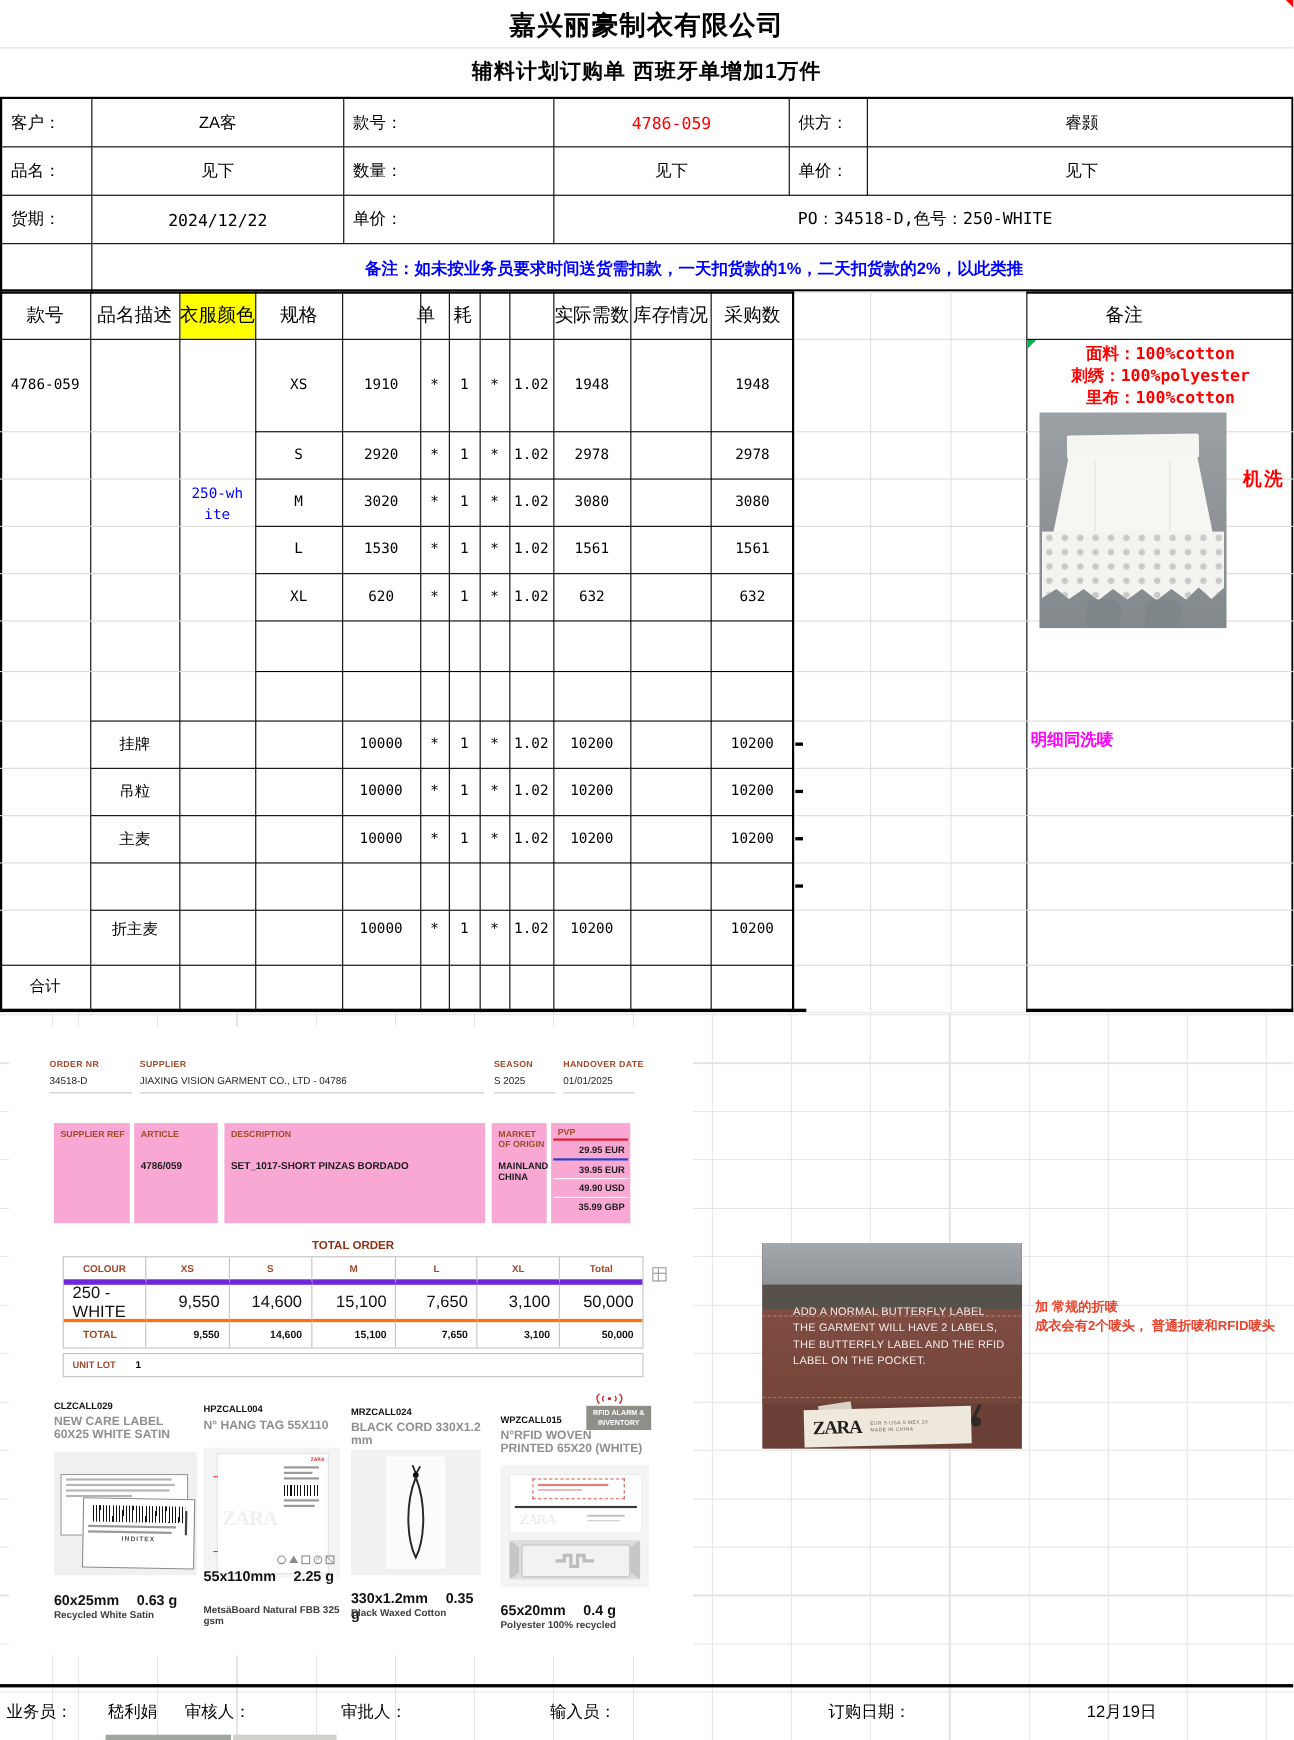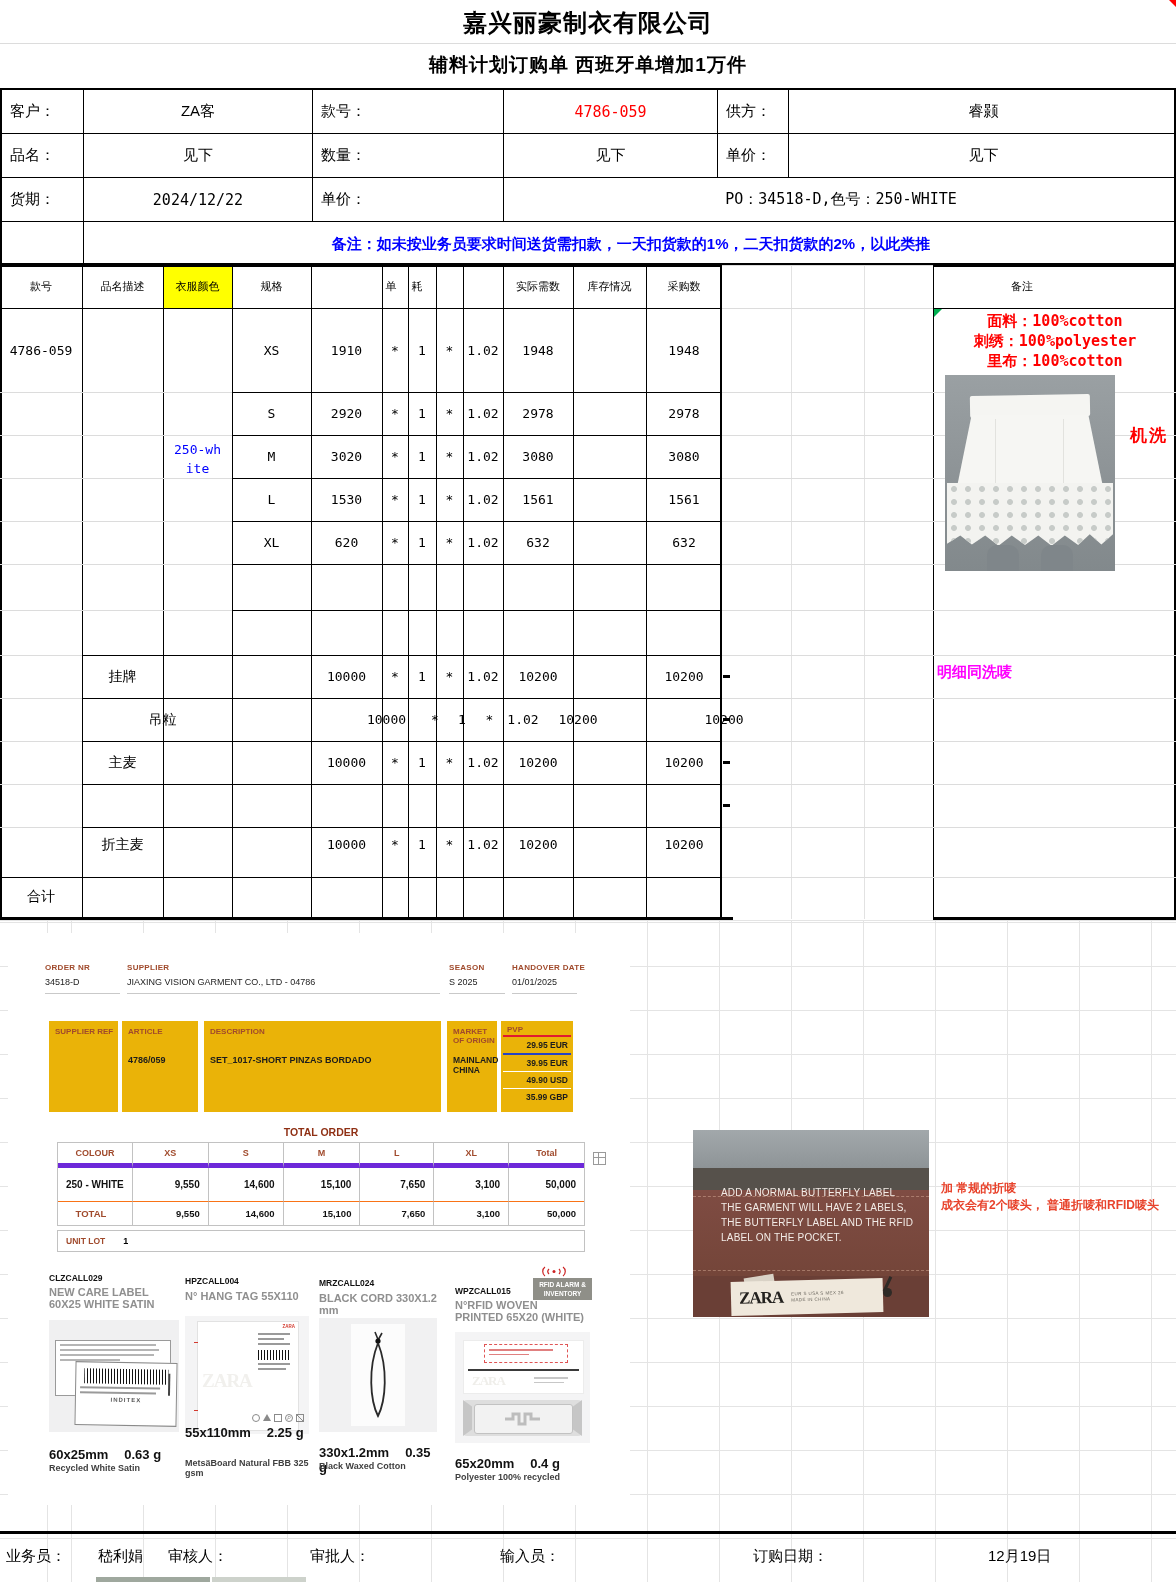--- a/index.html
+++ b/index.html
@@ -20,21 +20,21 @@
   .info{position:absolute;left:0;top:88px;width:1176px;height:177px;display:grid;
         grid-template-columns:82px 229px 191px 214px 71px 389px;grid-template-rows:44px 44px 44px 45px;
         border:2px solid #000;box-sizing:border-box;font-size:15px;}
   .info>div{border-right:1px solid #000;border-bottom:1px solid #000;display:flex;align-items:center;box-sizing:border-box;}
   .info .lab{padding-left:8px;}
   .info .val{justify-content:center;text-align:center;}
   .info .noR{border-right:none;}
   .info .noB{border-bottom:none;}
   .mono{font-family:"DejaVu Sans Mono",monospace;}
   
-  .th{position:absolute;top:265px;height:43px;display:flex;align-items:center;justify-content:center;font-size:11px;}
+  .th{position:absolute;top:265px;height:43px;display:flex;align-items:center;justify-content:center;font-size:17px;}
   .srow{position:absolute;left:232px;width:490px;display:flex;}
   .arow{position:absolute;left:82px;width:640px;display:flex;}
   .c{display:flex;align-items:center;justify-content:center;box-sizing:border-box;}
   .num{font-family:"DejaVu Sans Mono",monospace;font-size:13px;}
   .cjk{font-size:14px;}
   .w81{width:81px}.w69{width:69px}.w79{width:79px}.w71{width:71px}.w26{width:26px}
   .w28{width:28px}.w27{width:27px}.w40{width:40px}.w70{width:70px}.w73{width:73px}.w76{width:76px}
   .tick{position:absolute;left:723px;width:7px;height:3px;background:#000;}
   
   .comp{position:absolute;left:938px;top:311px;width:234px;text-align:center;color:#f00;
@@ -57,34 +57,34 @@
   
   .gridbg{position:absolute;left:0;top:920px;width:1176px;height:662px;
      background-image:repeating-linear-gradient(to right,#e4e4e4 0 1px,transparent 1px 72px),
                       repeating-linear-gradient(to bottom,#e4e4e4 0 1px,transparent 1px 44px);
      background-position:71px 2px;}
   
   .zblock{position:absolute;left:8px;top:933px;width:622px;height:572px;background:#fff;}
   .zlab{position:absolute;font-size:8px;font-weight:bold;color:#a04a2c;letter-spacing:.3px;}
   .zval{position:absolute;font-size:9px;font-weight:400;color:#1c1c1c;}
   .zul{position:absolute;height:1px;background:#c9c9c9;}
-  .zbox{position:absolute;top:88px;height:91px;background:#eab308;box-sizing:border-box;}
+  .zbox{position:absolute;top:88px;height:91px;background:#f9a8d4;box-sizing:border-box;}
   .zbox .bl{position:absolute;left:6px;top:6px;font-size:8px;font-weight:bold;color:#a04a2c;line-height:9px;}
   .zbox .bv{position:absolute;left:6px;top:34px;font-size:9px;font-weight:600;color:#1c1c1c;}
   .pvprow{height:15px;display:flex;align-items:center;justify-content:flex-end;padding-right:5px;font-size:8.5px;font-weight:600;color:#1c1c1c;}
   .sepR{height:2px;background:#e11931;margin:1px 2px 0;}
   .sepB{height:2px;background:#2743c4;margin:1px 2px 0;}
   .sepW{height:1px;background:#fff;margin:1px 2px 0;}
   .totitle{position:absolute;left:49px;top:193px;width:528px;text-align:center;font-size:10.5px;font-weight:bold;color:#8f3014;}
   .ttab{position:absolute;left:49px;top:209px;width:528px;border:1px solid #c2c2c2;box-sizing:border-box;}
   .trow{display:flex;}
   .tcell{box-sizing:border-box;border-right:1px solid #c2c2c2;display:flex;align-items:center;font-size:9px;}
   .tcell:last-child{border-right:none;}
   .thead .tcell{justify-content:center;color:#a04a2c;font-weight:bold;height:25px;border-bottom:5px solid #6d28d9;}
-  .tdata .tcell{height:34px;justify-content:flex-end;padding-right:8px;font-weight:700;color:#111;border-bottom:1px solid #f97316;font-size:10px;}
+  .tdata .tcell{height:34px;justify-content:flex-end;padding-right:8px;font-weight:400;color:#111;border-bottom:3px solid #f97316;font-size:15px;}
   .tdata .tcell:first-child{justify-content:flex-start;padding-left:8px;}
   .ttotal .tcell{height:23px;justify-content:flex-end;padding-right:8px;font-weight:600;color:#111;font-size:9.5px;}
   .ttotal .tcell:first-child{justify-content:center;color:#a04a2c;font-weight:bold;padding-left:0;}
   .tc0{width:75px}.tc1{width:76px}.tc2{width:75px}.tc3{width:77px}.tc4{width:74px}.tc5{width:75px}.tc6{width:75px}
   .ulot{position:absolute;left:49px;top:297px;width:528px;height:22px;border:1px solid #c2c2c2;box-sizing:border-box;display:flex;align-items:center;padding-left:8px;}
   .ulot .l{font-size:8.5px;font-weight:bold;color:#a04a2c;}
   .ulot .v{font-size:9px;font-weight:600;margin-left:18px;}
   .gicon{position:absolute;left:585px;top:219px;width:13px;height:13px;border:1px solid #9a9a9a;box-sizing:border-box;
      background:linear-gradient(#9a9a9a,#9a9a9a) 0 4px/13px 1px no-repeat,linear-gradient(#9a9a9a,#9a9a9a) 4px 0/1px 13px no-repeat,#fff;}
   
@@ -296,21 +296,21 @@
     <div class="c w79"></div>
     <div class="c w71 num">10000</div>
     <div class="c w26 num">*</div>
     <div class="c w28 num">1</div>
     <div class="c w27 num">*</div>
     <div class="c w40 num">1.02</div>
     <div class="c w70 num">10200</div>
     <div class="c w73 num"></div>
     <div class="c w76 num">10200</div>
   </div>
-  <div class="arow" style="top:698px;height:43px;padding-left:40px;">
+  <div class="arow" style="top:698px;height:43px;">
     <div class="c w81 cjk">吊粒</div>
     <div class="c w69"></div>
     <div class="c w79"></div>
     <div class="c w71 num">10000</div>
     <div class="c w26 num">*</div>
     <div class="c w28 num">1</div>
     <div class="c w27 num">*</div>
     <div class="c w40 num">1.02</div>
     <div class="c w70 num">10200</div>
     <div class="c w73 num"></div>

